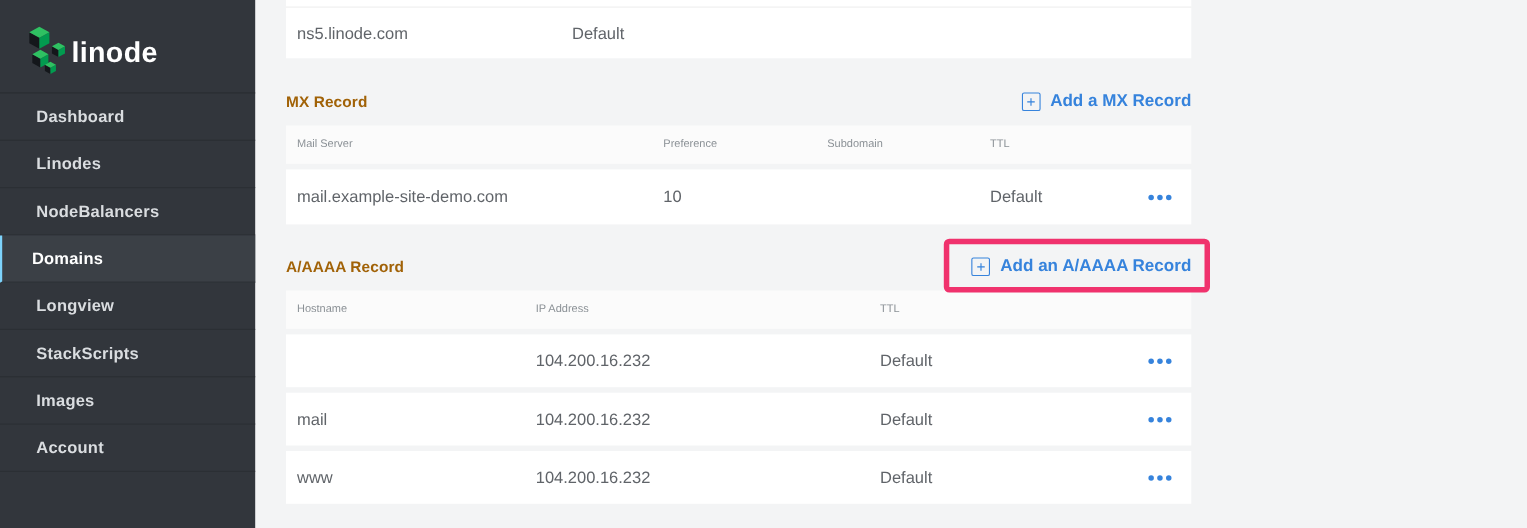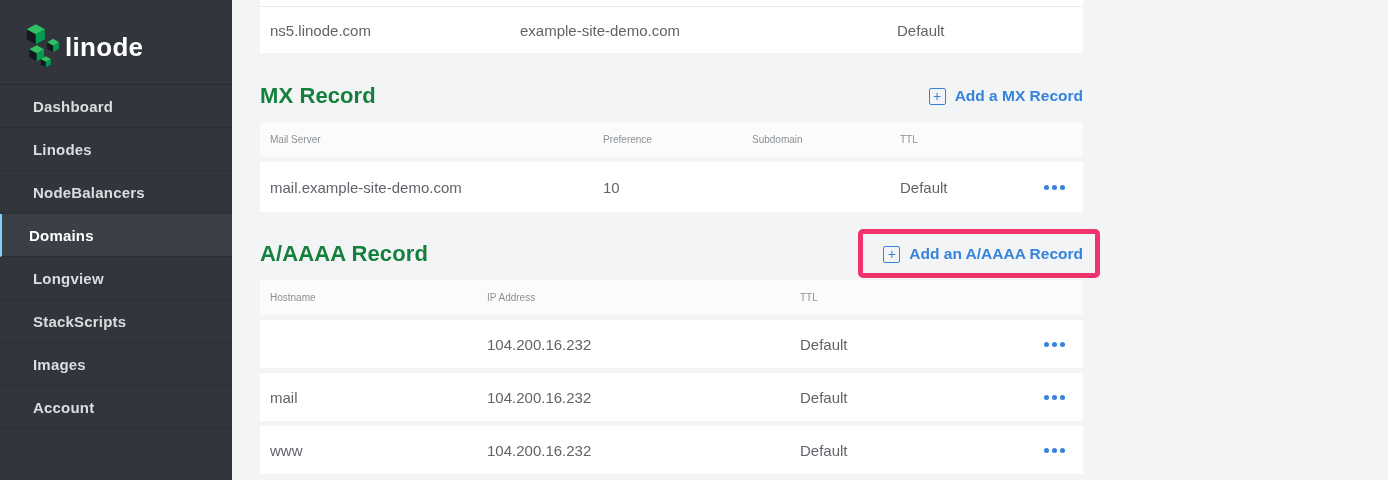--- a/index.html
+++ b/index.html
@@ -51,21 +51,21 @@
   
   .a1{width:217px;} .a2{width:313px;} .a3{width:120px;}
   .actions { flex:1; display:flex; justify-content:flex-end; padding-right:16px; }
 
   .kebab { display:flex; gap:3px; padding:6px 2px; cursor:pointer; background:none; border:none; }
   .kebab i { width:5px; height:5px; border-radius:50%; background:#3683dc; display:block; }
 
   .section-head { display:flex; justify-content:space-between; align-items:center; }
   .section-head.mx { margin-top:30px; margin-bottom:13px; }
   .section-head.aaaa { margin-top:29px; margin-bottom:13px; }
-  .section-title { margin:0; font-size:22px; font-weight:700; color:#15803d; letter-spacing:0.1px; }
+  .section-title { margin:0; font-size:14px; font-weight:700; color:#a16207; letter-spacing:0.1px; }
 
   .add-link {
     position:relative; display:flex; align-items:center; gap:9px;
     color:#3683dc; font-size:15.5px; font-weight:700; cursor:pointer;
     background:none; border:none; padding:0; font-family:inherit;
   }
   .plus-icon {
     width:17px; height:17px; border:1px solid #3683dc; border-radius:2px;
     display:flex; align-items:center; justify-content:center;
     font-size:14px; font-weight:400; line-height:1; color:#3683dc;
@@ -115,21 +115,20 @@
       <div class="nav-item">Account</div>
     </nav>
   </aside>
 
   <main class="main">
 
     <section>
       <div class="row-sliver"></div>
       <div class="trow h46">
         <div class="cell n1">ns5.linode.com</div>
-        <div class="cell n2">example-site-demo.com</div>
         <div class="cell n3">Default</div>
       </div>
     </section>
 
     <section>
       <div class="section-head mx">
         <h2 class="section-title">MX Record</h2>
         <button class="add-link">
           <span class="plus-icon">+</span>
           <span>Add a MX Record</span>

